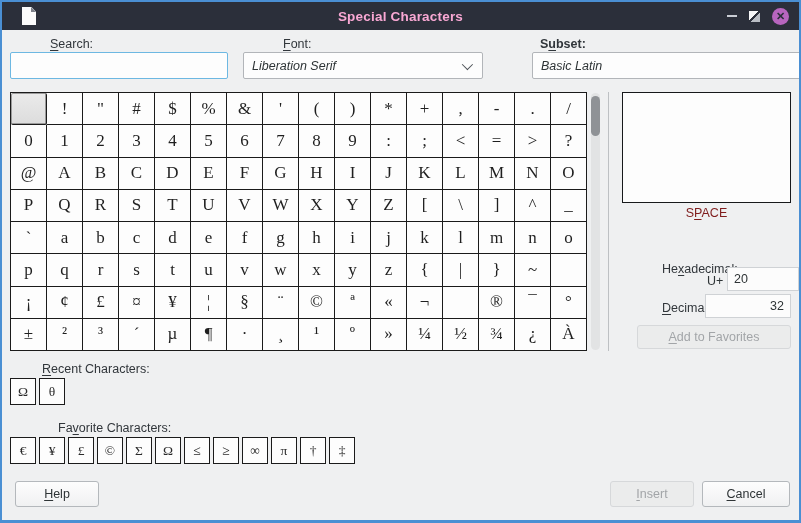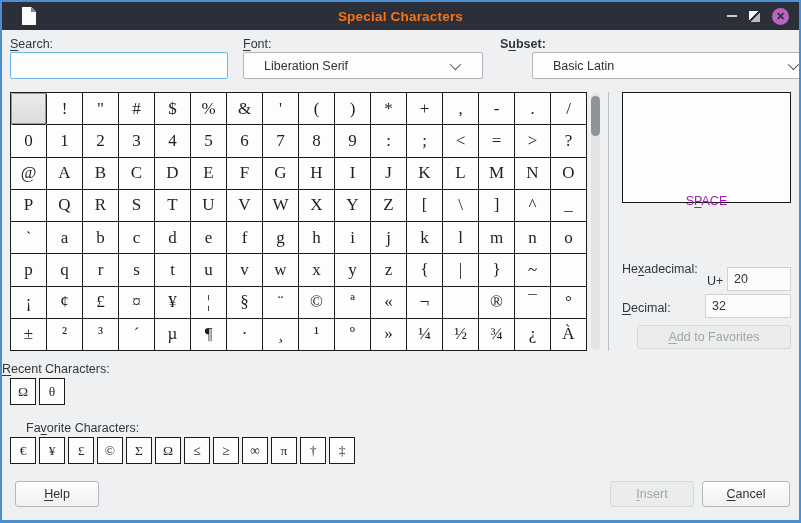--- a/index.html
+++ b/index.html
@@ -9,42 +9,42 @@
     background:#eff0f1;
     border:2px solid #4a8fd3;border-bottom-width:3px;
     font-family:"Liberation Sans",sans-serif;color:#2e3436;
     overflow:hidden;
   }
   
   .titlebar{position:absolute;left:0;top:0;width:797px;height:28px;background:#2b2f3a;display:flex;align-items:center;}
   .app-icon{position:absolute;left:20px;top:5px;width:14px;height:18px;}
   .app-icon .sheet{position:absolute;inset:0;background:#fbfbfb;clip-path:polygon(0 0,68% 0,100% 26%,100% 100%,0 100%);}
   .app-icon .fold{position:absolute;right:0;top:0;width:5px;height:5px;background:#7d8089;clip-path:polygon(0 0,100% 100%,0 100%);}
-  .win-title{position:absolute;left:0;right:0;text-align:center;color:#f97316;font-weight:bold;font-size:13.5px;letter-spacing:.2px;}
+  .win-title{position:absolute;left:0;right:0;text-align:center;color:#f9a8d4;font-weight:bold;font-size:13.5px;letter-spacing:.2px;}
   .winbtns{position:absolute;right:10px;top:0;height:28px;display:flex;align-items:center;gap:12px;}
   .btn-min{width:10px;height:2px;background:#c9cdd4;}
   .btn-max{width:11px;height:11px;background:linear-gradient(135deg,#f5f6f7 44%,transparent 44%,transparent 58%,#b9bdc4 58%);}
   .btn-close{width:17px;height:17px;border-radius:50%;background:#b765be;color:#2b2f3a;font-size:11px;font-weight:bold;display:flex;align-items:center;justify-content:center;line-height:1;}
   
-  .fieldlabel{position:absolute;font-size:12.5px;color:#31363b;}
+  .fieldlabel{position:absolute;font-size:12.5px;color:#31363b;margin-left:40px;}
   .mn{text-decoration:underline;text-underline-offset:2px;}
   .search-input{position:absolute;left:8px;top:50px;width:218px;height:27px;border:1px solid #6db8e2;border-radius:2px;background:#fdfdfd;padding:0 6px;font:12.5px "Liberation Sans",sans-serif;color:#2e3436;outline:none;}
-  .combo{position:absolute;top:50px;height:27px;border:1px solid #b2b5b9;border-radius:2px;background:#fdfdfd;display:flex;align-items:center;padding:0 20px;font-size:12.5px;cursor:default;}
+  .combo{position:absolute;top:50px;height:27px;border:1px solid #b2b5b9;border-radius:2px;background:#fdfdfd;display:flex;align-items:center;padding:0 8px;font-size:12.5px;cursor:default;font-style:italic;}
   .combo .val{flex:1;}
   .chev{width:8px;height:8px;border-right:1.6px solid #4d5257;border-bottom:1.6px solid #4d5257;transform:rotate(45deg) translateY(-2px);margin-right:4px;}
   
   .chargrid{position:absolute;left:8px;top:90px;border-top:1px solid #1b1b1b;border-left:1px solid #1b1b1b;display:grid;grid-template-columns:repeat(16,36px);grid-auto-rows:32.25px;background:#fdfdfd;}
   .cell{border-right:1px solid #1b1b1b;border-bottom:1px solid #1b1b1b;display:flex;align-items:center;justify-content:center;font-family:"Liberation Serif",serif;font-size:17px;color:#1f1f1f;cursor:default;}
   .cell.selected{background:linear-gradient(#ebebeb,#dcdcdc);box-shadow:inset 0 0 0 1px #9b9b9b;border-radius:2px;}
   .vscroll{position:absolute;left:589px;top:91px;width:9px;height:257px;background:#e2e3e4;border-radius:5px;}
   .vthumb{position:absolute;left:0;top:3px;width:9px;height:40px;background:#8f9296;border-radius:5px;}
   .vsep{position:absolute;left:606px;top:90px;width:1px;height:259px;background:#bdc0c3;}
   
   .preview{position:absolute;left:620px;top:90px;width:169px;height:111px;background:#fdfdfd;border:1px solid #17191b;}
-  .charname{position:absolute;left:620px;top:192px;width:169px;text-align:center;font-size:12.5px;color:#a21caf;}
+  .charname{position:absolute;left:620px;top:204px;width:169px;text-align:center;font-size:12.5px;color:#7f1d1d;}
   .hexprefix{position:absolute;left:705px;top:272px;font-size:12.5px;}
   .code-input{position:absolute;height:24px;border:1px solid #cfd2d5;background:#fcfcfc;padding:0 6px;font:12.5px "Liberation Sans",sans-serif;color:#2e3436;outline:none;}
   .btn{display:flex;align-items:center;justify-content:center;border-radius:3px;font-size:12.5px;cursor:default;}
   .btn.enabled{background:linear-gradient(#fdfdfd,#f0f1f2);border:1px solid #b4b8bc;color:#2e3436;}
   .btn.disabled{background:#ebecec;border:1px solid #d6d8da;color:#a2a5a8;}
   .addfav{position:absolute;left:635px;top:323px;width:154px;height:24px;}
   
   .strip{position:absolute;display:flex;gap:3px;}
   .mini{width:26px;height:27px;border:1px solid #1b1b1b;background:#fdfdfd;display:flex;align-items:center;justify-content:center;font-family:"Liberation Serif",serif;font-size:13.5px;color:#2a2a2a;cursor:default;}
   
@@ -218,34 +218,34 @@
   <div class="vscroll">
     <div class="vthumb"></div>
   </div>
   <div class="vsep"></div>
 
   <div class="preview"></div>
   <div class="charname">S<span class="mn">P</span>ACE</div>
 
   <div class="fieldlabel" style="left:620px;top:260px;">He<span class="mn">x</span>adecimal:</div>
   <span class="hexprefix">U+</span>
-  <input class="code-input" style="left: 725px; top: 265px; width: 64px;" value="20">
+  <input class="code-input" style="left: 725px; top: 265px; width: 72px;" value="20">
 
   <div class="fieldlabel" style="left:620px;top:299px;"><span class="mn">D</span>ecimal:</div>
-  <input class="code-input" style="left: 703px; top: 292px; width: 86px;" value="32">
+  <input class="code-input" style="left: 703px; top: 292px; width: 86px; text-align: right;" value="32">
 
   <div class="btn disabled addfav"><span class="mn">A</span>dd to Favorites</div>
 
   <div class="fieldlabel" style="left:0;top:360px;"><span class="mn">R</span>ecent Characters:</div>
   <div class="strip" style="left:8px;top:376px;">
       <div class="mini">Ω</div>
       <div class="mini">θ</div>
     </div>
 
-  <div class="fieldlabel" style="left:24px;top:419px;">Fa<span class="mn">v</span>orite Characters:</div>
+  <div class="fieldlabel" style="left:16px;top:419px;">Fa<span class="mn">v</span>orite Characters:</div>
   <div class="strip" style="left:8px;top:435px;">
       <div class="mini">€</div>
       <div class="mini">¥</div>
       <div class="mini">£</div>
       <div class="mini">©</div>
       <div class="mini">Σ</div>
       <div class="mini">Ω</div>
       <div class="mini">≤</div>
       <div class="mini">≥</div>
       <div class="mini">∞</div>

